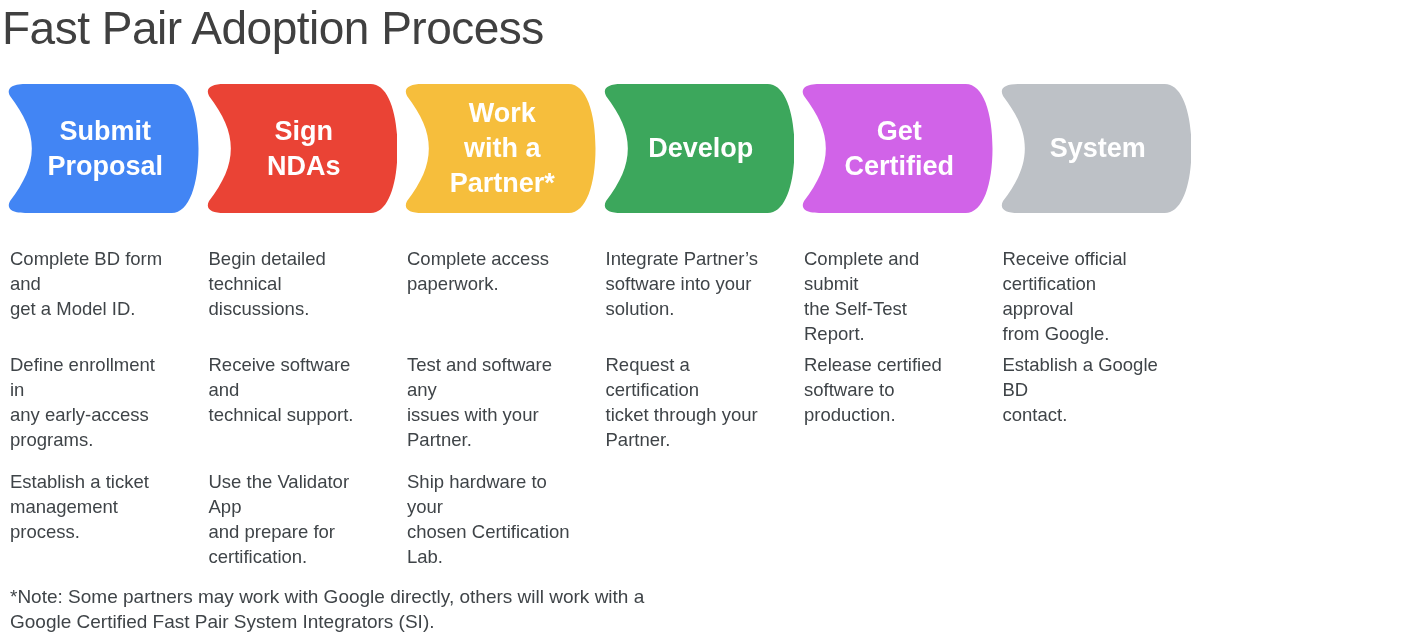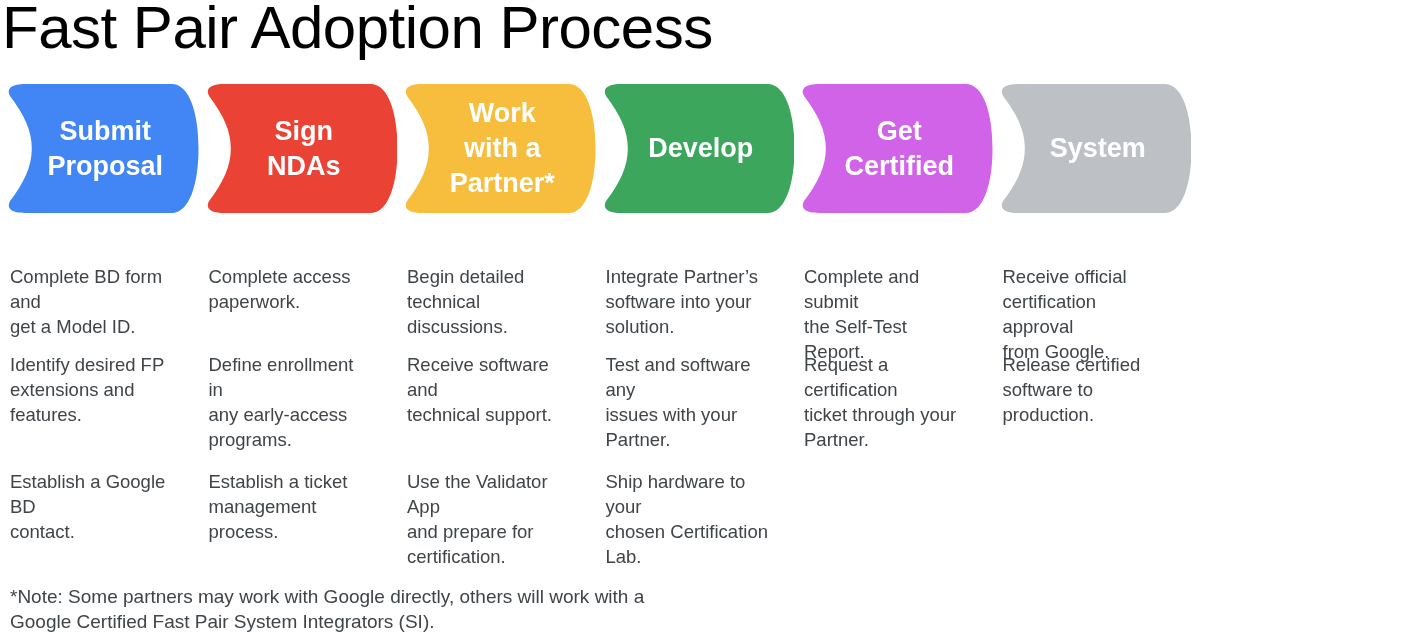--- a/index.html
+++ b/index.html
@@ -6,25 +6,25 @@
   html, body { margin: 0; padding: 0; background: #ffffff; }
   body {
     width: 1423px; height: 632px; overflow: hidden;
     font-family: "Liberation Sans", sans-serif;
   }
   .page { position: relative; width: 1423px; height: 632px; }
 
   .page-title {
     margin: 0 0 0 2px;
     padding-top: 2px;
-    font-size: 60px;
+    font-size: 46px;
     line-height: 52px;
     font-weight: 400;
     letter-spacing: -0.5px;
-    color: #000000;
+    color: #404040;
   }
 
   .process-grid {
     display: grid;
     grid-template-columns: repeat(6, 1fr);
     grid-template-rows: 129px 139px 117px 115px;
     margin-top: 30px;
     width: 1191px;
   }
 
@@ -43,21 +43,21 @@
     padding-left: 12px;
   }
 
   .desc {
     padding: 0 24px 0 10px;
     font-size: 18.5px;
     line-height: 25px;
     color: #3f4448;
     white-space: pre-line;
   }
-  .desc.first-row { padding-top: 51px; }
+  .desc.first-row { padding-top: 33px; }
 
   .footnote {
     margin: 0 0 0 10px;
     font-size: 19px;
     line-height: 25px;
     color: #3f4448;
     white-space: pre-line;
   }
 </style>
 </head>
@@ -111,36 +111,33 @@
 
     <div class="shape-cell">
       <svg viewBox="0 0 237 130" preserveAspectRatio="none">
         <path d="M 30 0 L 205 0 C 226 0 237 29 237 65 C 237 101 226 130 205 130 L 30 130 C 15 130 7 126 12 118 C 29 99 38 83 38 65 C 38 47 29 31 12 12 C 7 4 15 0 30 0 Z" fill="#BDC1C6"></path>
       </svg>
       <div class="stage-label">System</div>
     </div>
 
     <div class="desc first-row">Complete BD form and
 get a Model ID.</div>
+    <div class="desc first-row">Begin detailed
+technical discussions.</div>
     <div class="desc first-row">Complete access
 paperwork.</div>
-    <div class="desc first-row">Begin detailed
-technical discussions.</div>
     <div class="desc first-row">Integrate Partner’s
 software into your
 solution.</div>
     <div class="desc first-row">Complete and submit
 the Self-Test Report.</div>
     <div class="desc first-row">Receive official
 certification approval
 from Google.</div>
 
-    <div class="desc">Identify desired FP
-extensions and
-features.</div>
     <div class="desc">Define enrollment in
 any early-access
 programs.</div>
     <div class="desc">Receive software and
 technical support.</div>
     <div class="desc">Test and software any
 issues with your
 Partner.</div>
     <div class="desc">Request a certification
 ticket through your

